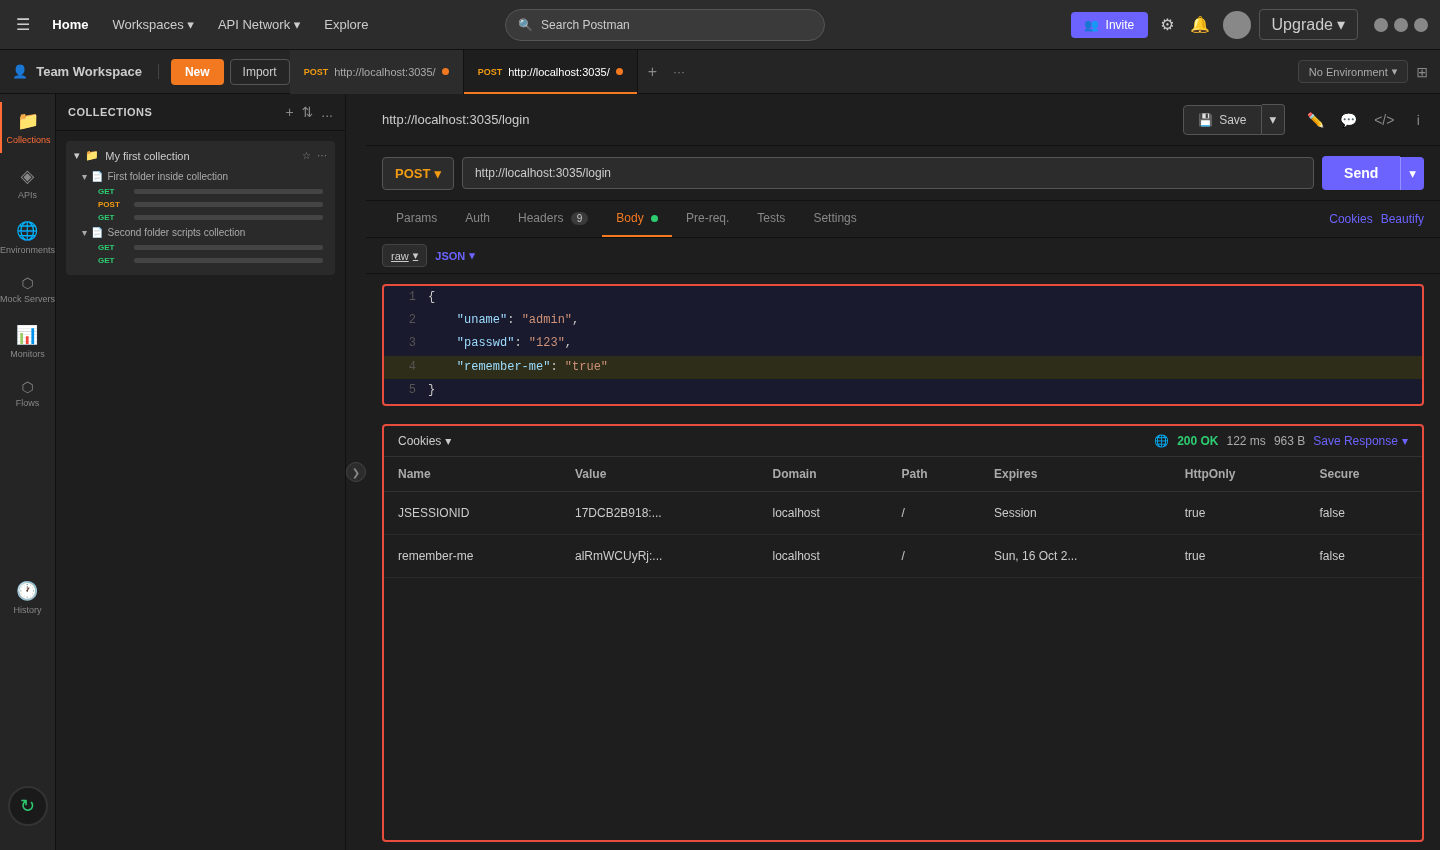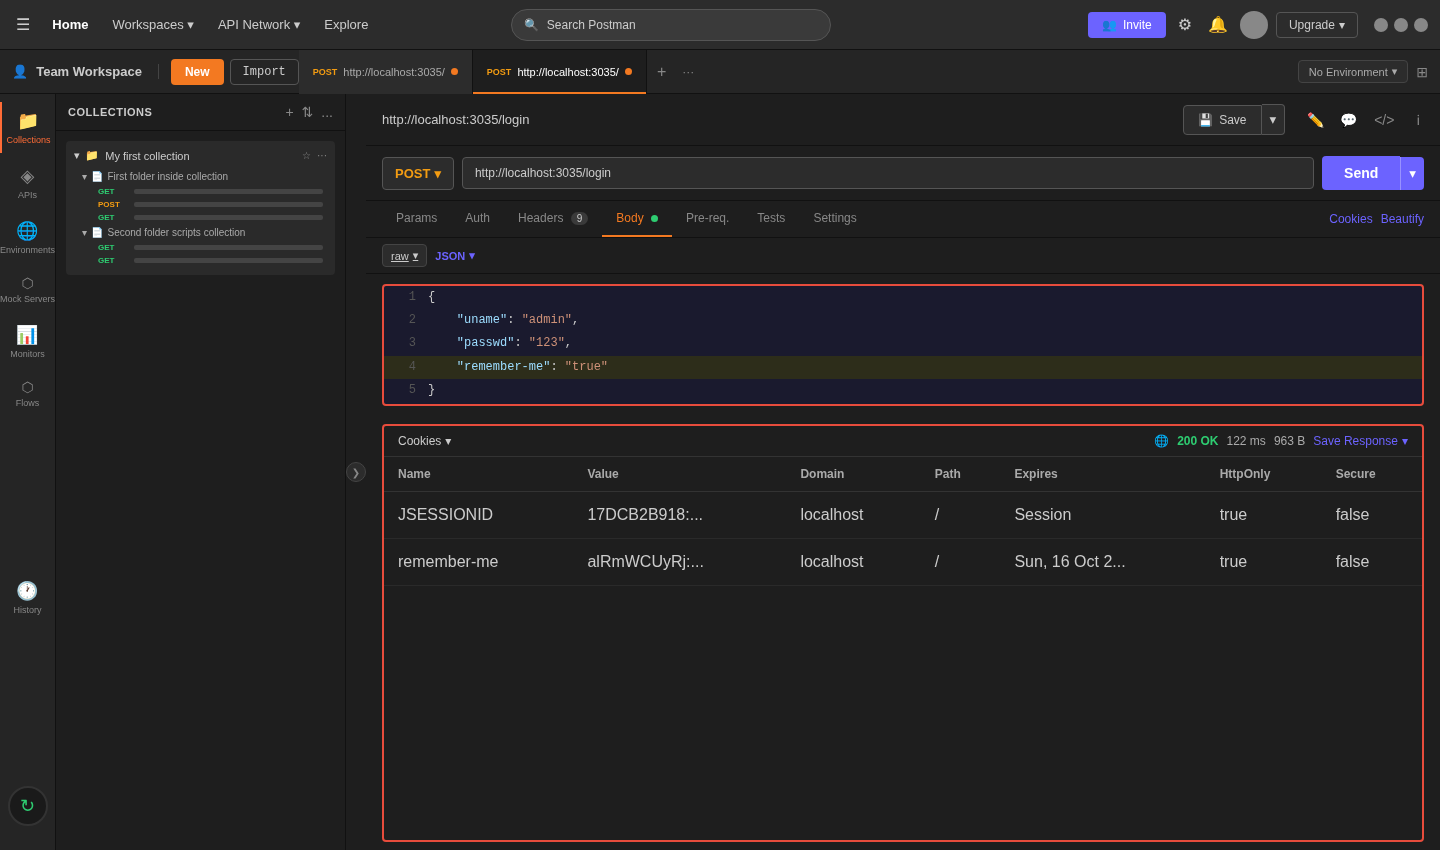--- a/index.html
+++ b/index.html
@@ -10,33 +10,33 @@
     .topbar-menu-icon { color: #ccc; font-size: 16px; cursor: pointer; padding: 4px; }
     .topbar-nav { display: flex; align-items: center; gap: 4px; }
     .topbar-nav-item { color: #ccc; font-size: 13px; padding: 6px 10px; border-radius: 4px; cursor: pointer; display: flex; align-items: center; gap: 4px; }
     .topbar-nav-item.active { color: #fff; font-weight: 600; }
     .topbar-search { flex: 1; max-width: 320px; margin: 0 auto; background: #3a3a3a; border: 1px solid #555; border-radius: 20px; display: flex; align-items: center; padding: 0 12px; gap: 8px; height: 32px; }
     .topbar-search input { background: transparent; border: none; outline: none; color: #ccc; font-size: 12px; width: 100%; }
     .topbar-right { display: flex; align-items: center; gap: 8px; margin-left: auto; }
     .invite-btn { background: #6c63ff; color: #fff; border: none; border-radius: 4px; padding: 6px 14px; font-size: 12px; cursor: pointer; display: flex; align-items: center; gap: 6px; }
     .topbar-icon { color: #ccc; font-size: 16px; cursor: pointer; padding: 4px; }
     .avatar { width: 28px; height: 28px; border-radius: 50%; background: #888; display: flex; align-items: center; justify-content: center; font-size: 10px; }
-    .upgrade-btn { background: transparent; color: #ccc; border: 1px solid #555; border-radius: 4px; padding: 5px 12px; font-size: 12px; cursor: pointer; display: flex; align-items: center; gap: 4px; }
+    .upgrade-btn { background: transparent; color: #ccc; border: 1px solid #555; border-radius: 4px; padding: 5px 12px; font-size: 16px; cursor: pointer; display: flex; align-items: center; gap: 4px; }
     .win-controls { display: flex; gap: 6px; margin-left: 8px; }
     .win-btn { width: 14px; height: 14px; border-radius: 50%; border: none; cursor: pointer; }
     .win-min { background: #888; }
     .win-max { background: #888; }
     .win-close { background: #888; }
 
     
     .secondbar { display: flex; align-items: center; background: #252525; height: 44px; padding: 0 12px; border-bottom: 1px solid #111; gap: 0; }
     .workspace-label { display: flex; align-items: center; gap: 8px; color: #ccc; font-size: 13px; font-weight: 600; padding-right: 16px; border-right: 1px solid #444; }
     .secondbar-actions { display: flex; align-items: center; gap: 6px; margin-left: 12px; justify-content: flex-end; }
     .new-btn { background: #f37921; color: #fff; border: none; border-radius: 4px; padding: 6px 14px; font-size: 12px; cursor: pointer; font-weight: 600; }
-    .import-btn { background: transparent; color: #ccc; border: 1px solid #555; border-radius: 4px; padding: 5px 12px; font-size: 12px; cursor: pointer; font-family: Liberation Mono, monospace; }
+    .import-btn { background: transparent; color: #ccc; border: 1px solid #555; border-radius: 4px; padding: 5px 12px; font-size: 12px; cursor: pointer; }
     .tabs-area { display: flex; align-items: center; flex: 1; overflow: hidden; gap: 0; }
     .request-tab { display: flex; align-items: center; gap: 6px; padding: 0 14px; height: 44px; background: #2c2c2c; border-right: 1px solid #111; cursor: pointer; font-size: 11px; color: #aaa; white-space: nowrap; position: relative; }
     .request-tab.active { background: #1e1e1e; color: #fff; }
     .request-tab.active::after { content: ''; position: absolute; bottom: 0; left: 0; right: 0; height: 2px; background: #f37921; }
     .method-badge { font-size: 9px; font-weight: 700; }
     .method-post { color: #f39c12; }
     .method-get { color: #2ecc71; }
     .tab-dot { width: 7px; height: 7px; border-radius: 50%; background: #f37921; }
     .tab-plus { color: #888; padding: 0 10px; font-size: 16px; cursor: pointer; }
     .tab-more { color: #888; padding: 0 6px; cursor: pointer; }
@@ -129,21 +129,21 @@
     .cookies-dropdown { display: flex; align-items: center; gap: 4px; color: #ccc; font-size: 12px; cursor: pointer; }
     .response-stats { margin-left: auto; display: flex; align-items: center; gap: 8px; }
     .stat-green { color: #2ecc71; font-size: 12px; font-weight: 600; }
     .stat-value { color: #aaa; font-size: 12px; }
     .globe-icon { color: #888; }
     .save-response-btn { color: #6c63ff; font-size: 12px; cursor: pointer; display: flex; align-items: center; gap: 4px; }
 
     
     .response-table { width: 100%; border-collapse: collapse; }
     .response-table th { padding: 10px 14px; text-align: left; font-size: 12px; font-weight: 600; color: #aaa; border-bottom: 1px solid #333; }
-    .response-table td { padding: 14px 14px; text-align: left; font-size: 16px; color: #ccc; border-bottom: 1px solid #2a2a2a; }
+    .response-table td { padding: 14px 14px; text-align: left; font-size: 12px; color: #ccc; border-bottom: 1px solid #2a2a2a; }
 
     .sidebar-main { display: flex; flex: 1; position: relative; }
   </style>
 </head>
 <body>
 
 <div class="topbar">
   <span class="topbar-menu-icon">☰</span>
   <div class="topbar-nav">
     <span class="topbar-nav-item active">Home</span>

